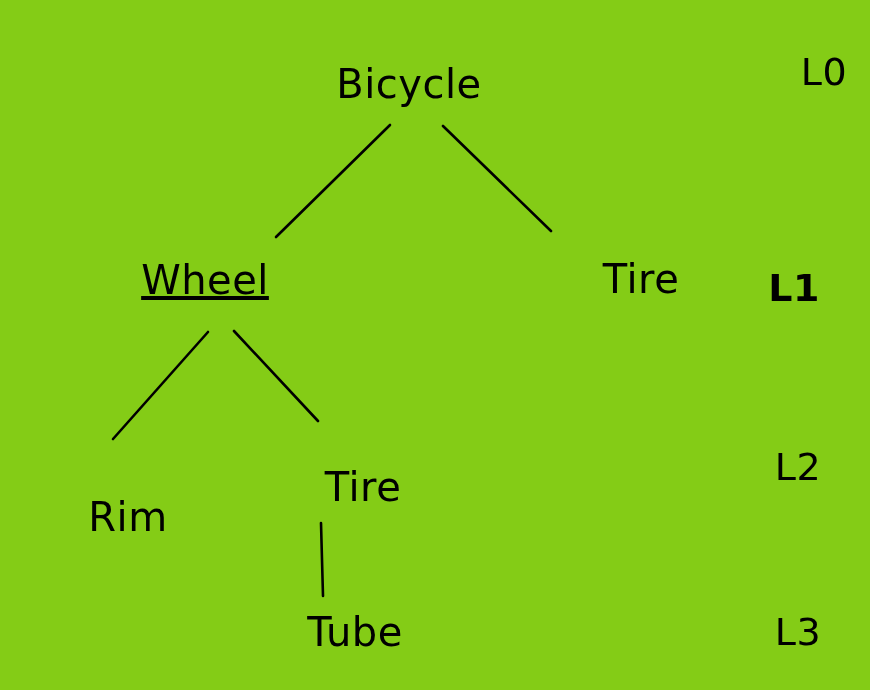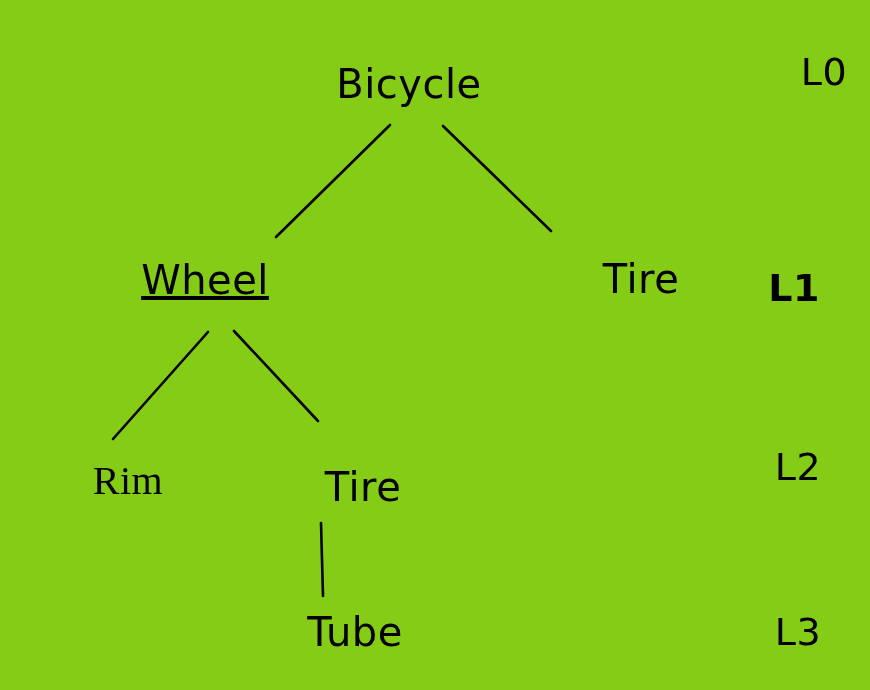--- a/index.html
+++ b/index.html
@@ -59,21 +59,21 @@
         <line x1="208" y1="332" x2="113" y2="439"></line>
         <line x1="234" y1="331" x2="318" y2="421"></line>
         <line x1="321" y1="523" x2="323" y2="596"></line>
       </g>
   </svg>
 
   <div id="node-layer">
       <div class="node-label" style="left: 409px; top: 84px; color: rgb(0, 0, 0);">Bicycle</div>
       <div class="node-label" style="left: 205px; top: 280px; color: rgb(0, 0, 0); text-decoration: underline;">Wheel</div>
       <div class="node-label" style="left: 641px; top: 279px; color: rgb(0, 0, 0);">Tire</div>
-      <div class="node-label" style="left: 128px; top: 481px; color: rgb(0, 0, 0); font-family: Liberation Serif, serif;">Rim</div>
+      <div class="node-label" style="left: 128px; top: 517px; color: rgb(0, 0, 0);">Rim</div>
       <div class="node-label" style="left: 330px; top: 487px; color: rgb(0, 0, 0); margin-left: 33px;">Tire</div>
       <div class="node-label" style="left: 327px; top: 632px; color: rgb(0, 0, 0); margin-left: 28px;">Tube</div>
     </div>
   <div id="level-layer">
       <div class="level-label" style="left: 824px; top: 72px; color: rgb(0, 0, 0);">L0</div>
       <div class="level-label" style="left: 794px; top: 288px; color: rgb(0, 0, 0); font-weight: bold;">L1</div>
       <div class="level-label" style="left: 798px; top: 467px; color: rgb(0, 0, 0); text-align: right;">L2</div>
       <div class="level-label" style="left: 798px; top: 632px; color: rgb(0, 0, 0);">L3</div>
     </div>
 

